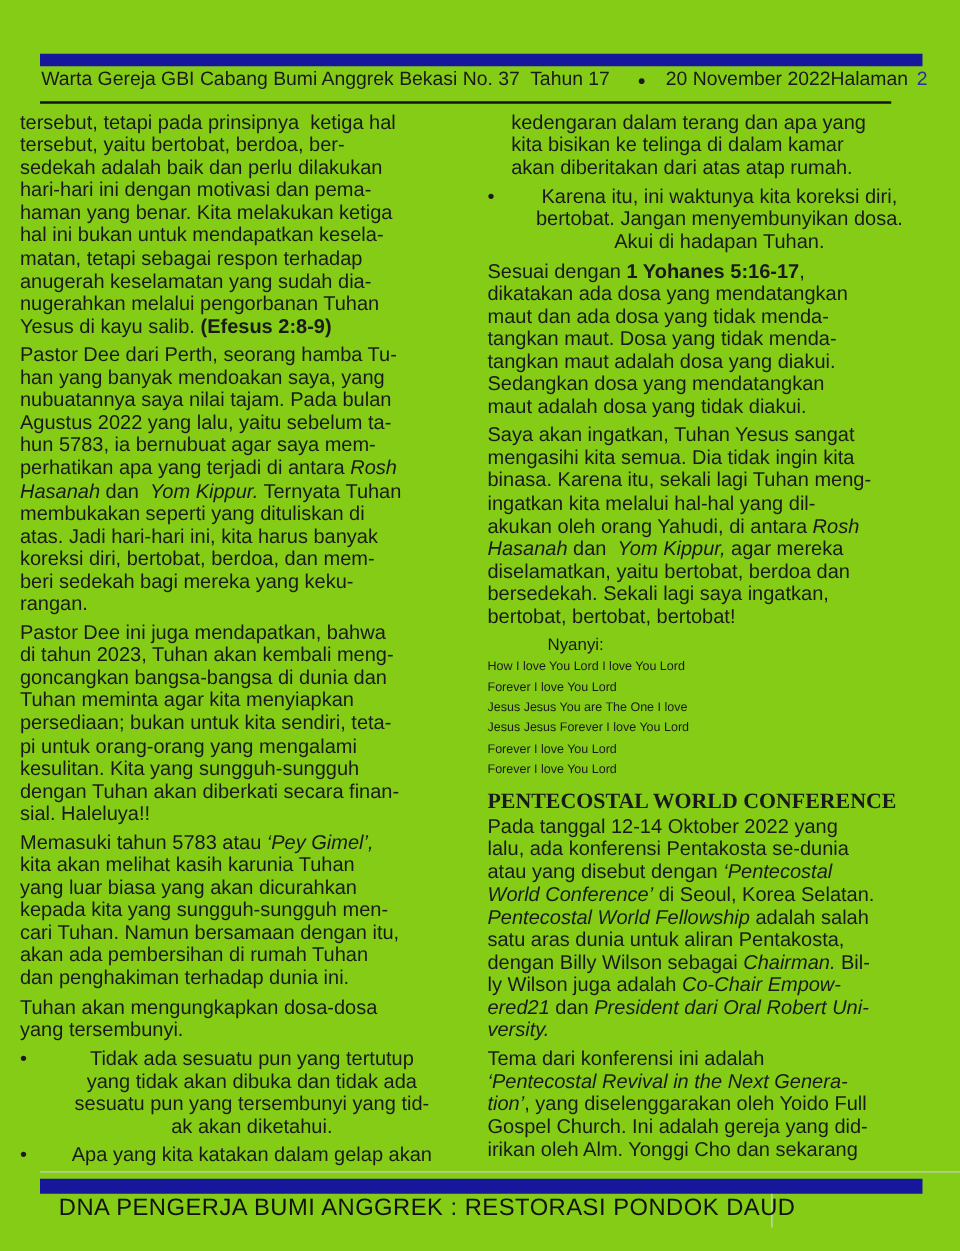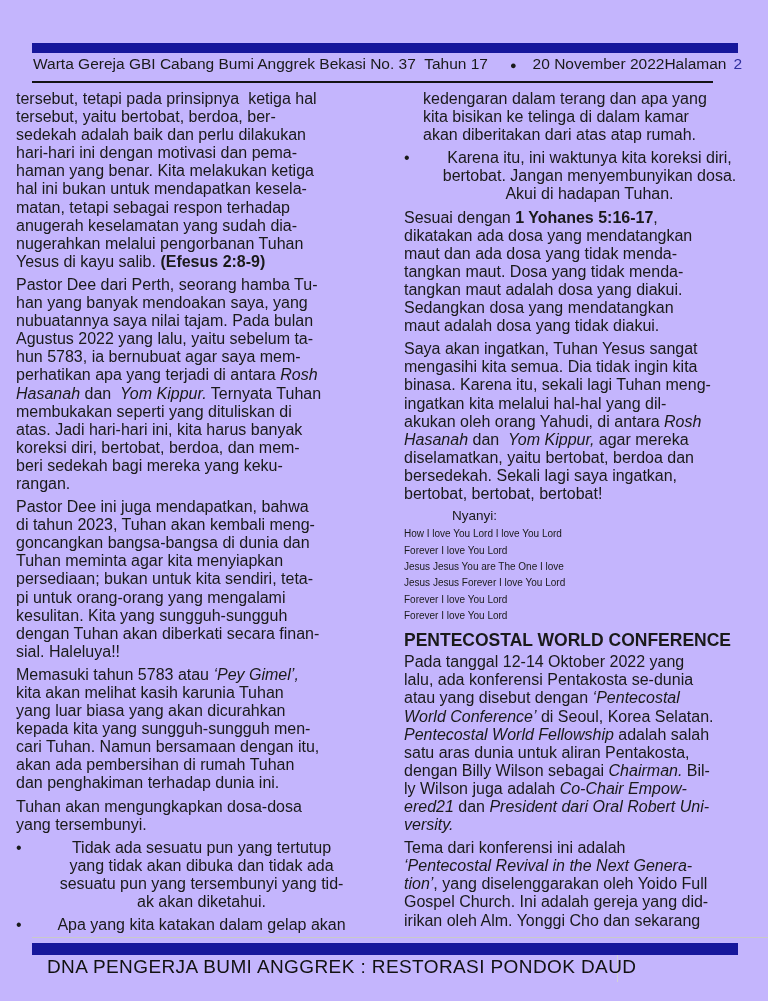--- a/index.html
+++ b/index.html
@@ -1,34 +1,34 @@
 <!DOCTYPE html>
 <html style="--accent: #17179b; --pagenum: #2e2e9e; --ink: #1a1a1a;"><head>
 <meta charset="utf-8">
 <title>Warta Gereja</title>
 <style>
   html,body{margin:0;padding:0;background:#ffffff;}
-  .page{position:relative;width:768px;height:1001px;background:#c4b5fd;overflow:hidden;
+  .page{position:relative;width:768px;height:1001px;background:#84cc16;overflow:hidden;
         font-family:"Liberation Sans",sans-serif;color:var(--ink,#1a1a1a);}
   .topbar{position:absolute;left:32px;top:43px;width:706px;height:10px;background:var(--accent,#17179b);}
   .header{position:absolute;left:33px;top:55px;width:705px;display:flex;align-items:baseline;
           font-size:15.5px;white-space:pre;}
   .header .sep{margin:0 16px 0 22px;font-size:11px;}
   .header .spacer{flex:1;}
   .header .pagenum{color:var(--pagenum,#2e2e9e);margin-left:7px;}
   .rule{position:absolute;left:32px;top:81px;width:681px;height:2px;background:#141414;}
   .col{position:absolute;top:90px;font-size:16px;line-height:18.1px;}
   .col-left{left:16px;width:352px;}
-  .col-right{left:404px;width:352px;}
+  .col-right{left:390px;width:352px;}
   .blk{margin:0 0 5px 0;white-space:pre-wrap;}
   .bullet{display:flex;white-space:normal;}
   .bullet .marker{flex:none;width:19px;}
   .bullet .btext{flex:1;white-space:pre-wrap;text-align:center;}
   .cont{padding-left:19px;}
-  .heading{font-weight:bold;font-size:17.5px;margin:4px 0 4px 0;}
+  .heading{font-weight:bold;font-size:17.5px;margin:4px 0 4px 0;font-family:Liberation Serif, serif;}
   .label{font-size:13.5px;line-height:16.3px;margin-bottom:2px;margin-left:48px;}
   .lyrics{font-size:10px;line-height:16.3px;margin-bottom:7px;}
   .i{font-style:italic;}
   .b{font-weight:bold;text-align:center;}
   .foot-hairline{position:absolute;left:32px;top:937px;width:736px;height:1px;background:#c9c9c9;}
   .footbar{position:absolute;left:32px;top:943px;width:706px;height:12px;background:var(--accent,#17179b);}
   .foot-divider{position:absolute;left:617px;top:955px;width:1px;height:27px;background:#d2d2d2;}
   .footer-text{position:absolute;left:47px;top:956px;font-size:19px;font-weight:normal;letter-spacing:0.4px;color:#111;}
 </style>
 </head>

